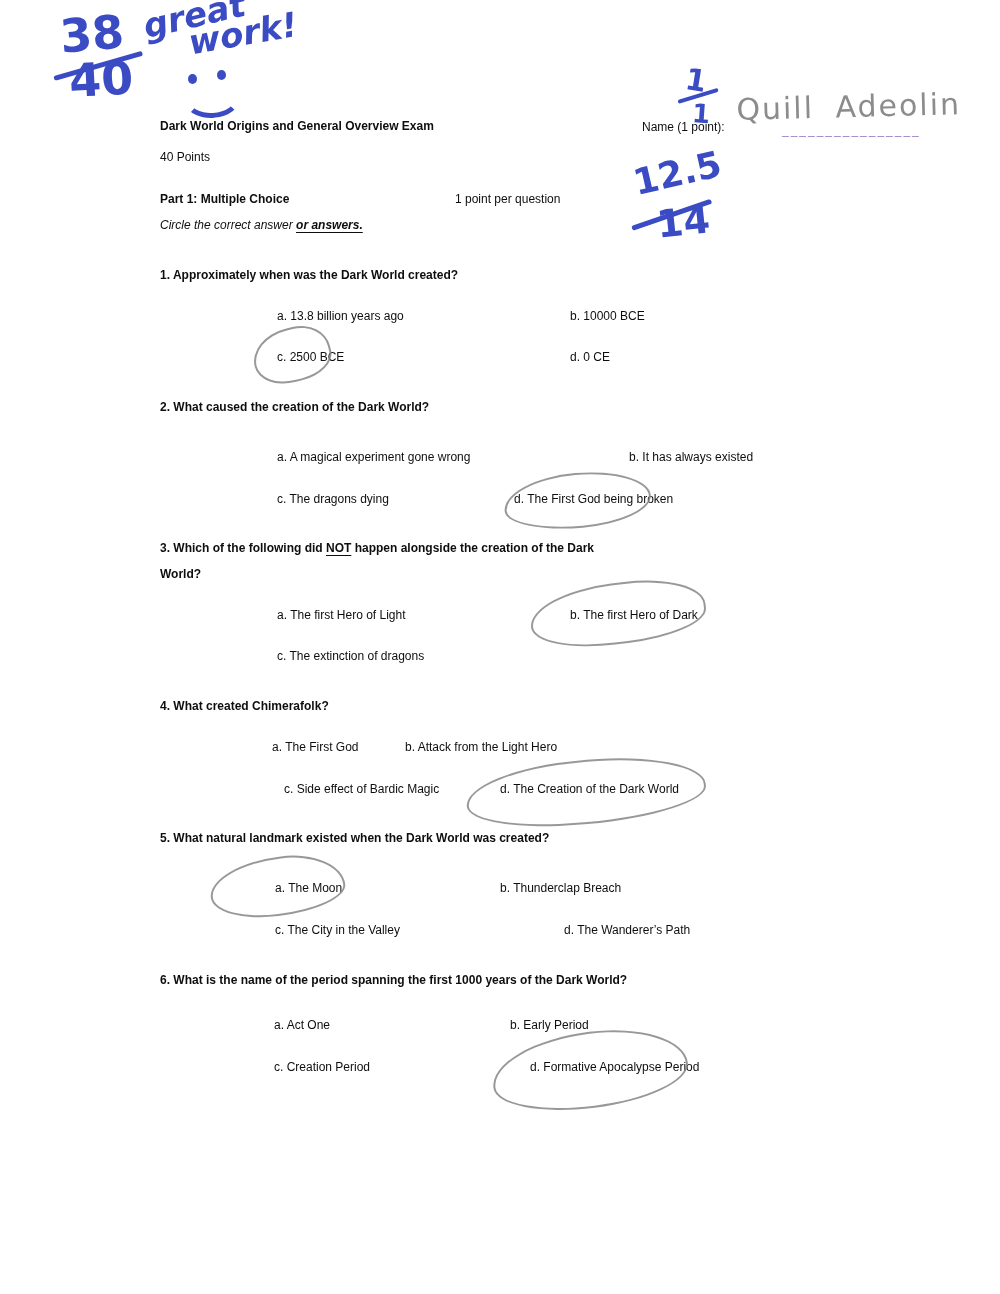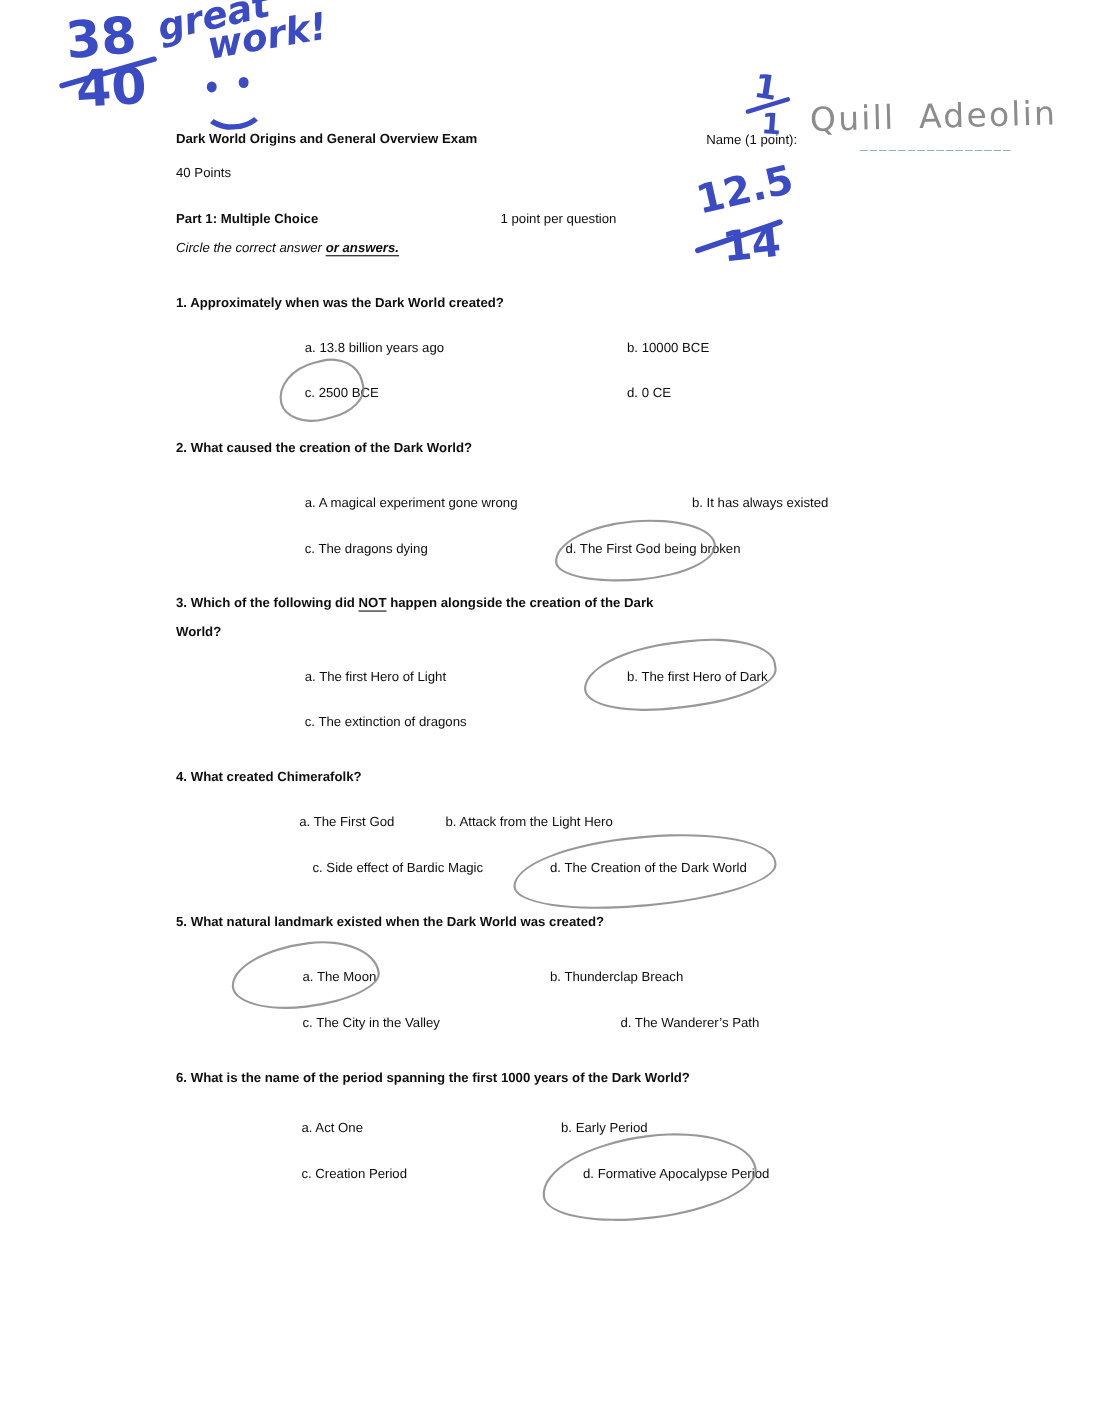--- a/index.html
+++ b/index.html
@@ -6,21 +6,21 @@
   .sheet{position:relative;width:1000px;height:1294px;background:#ffffff;overflow:hidden;}
 
   
   .t{position:absolute;font-family:Liberation Sans, sans-serif;font-size:12px;
      color:#0e0e0e;line-height:1.25;white-space:pre;letter-spacing:0;margin-left:42px;}
   .b{font-weight:700;}
   .i{font-style:italic;}
   .u{text-decoration:underline;text-underline-offset:3px;}
 
   
-  .blank{color:#0f766e;letter-spacing:2px;font-weight:700;}
+  .blank{color:#4c1d95;letter-spacing:2px;font-weight:700;}
 
   
   .hand{position:absolute;font-family:"DejaVu Sans",sans-serif;font-weight:700;
         color:#3a4bc3;transform-origin:left top;line-height:1;white-space:pre;}
   .ink-bar{position:absolute;background:#3a4bc3;border-radius:3px;transform-origin:left center;}
 
   
   .pencil-hand{position:absolute;font-family:"DejaVu Sans",sans-serif;color:#8c8c8c;
         font-size:30px;letter-spacing:2px;word-spacing:10px;transform:rotate(-1.5deg);
         transform-origin:left top;line-height:1;white-space:pre;}

